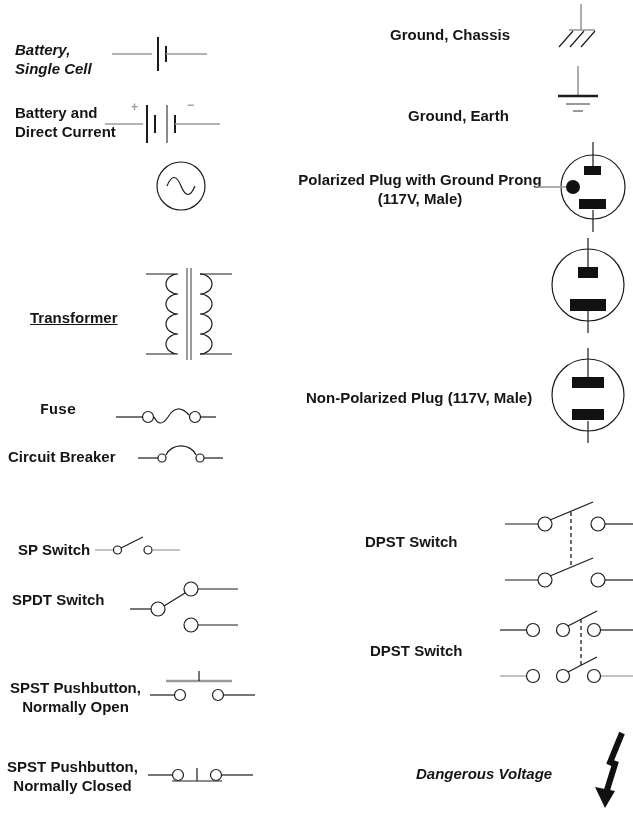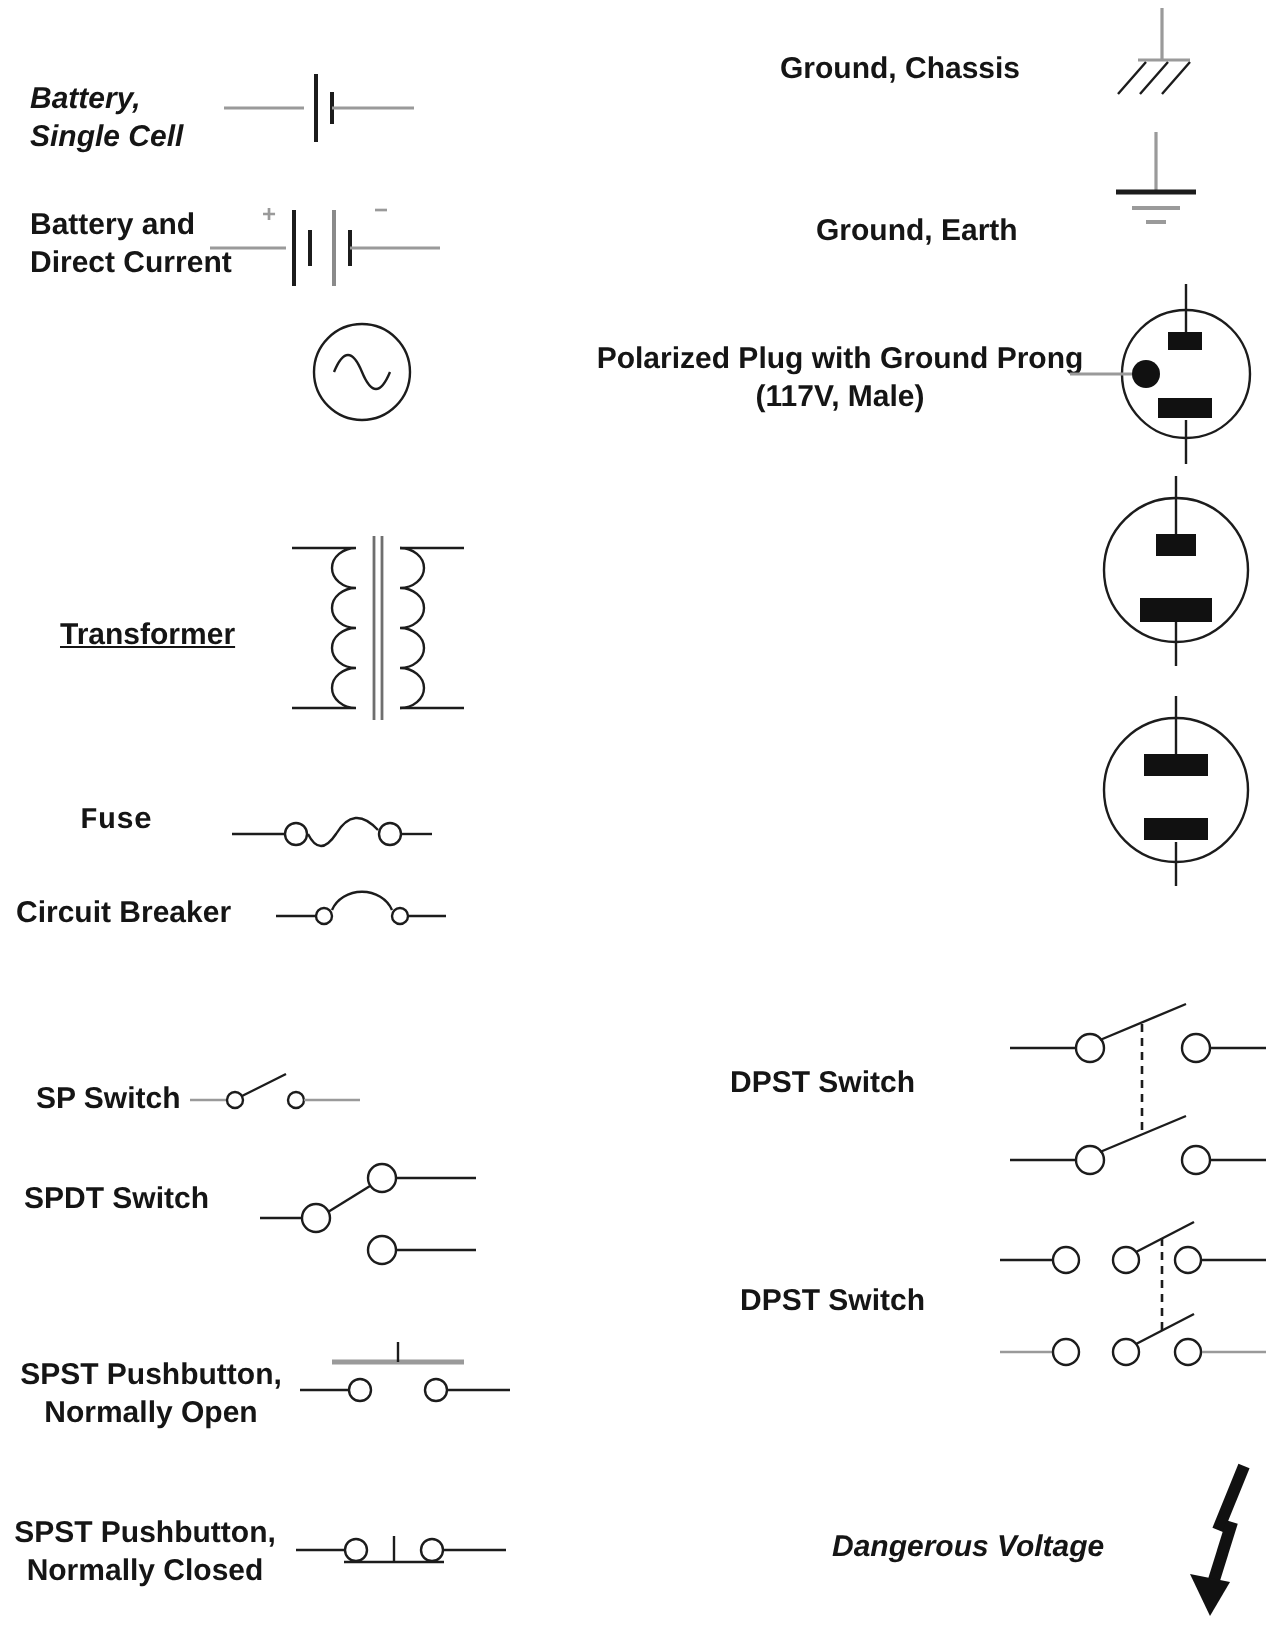--- a/index.html
+++ b/index.html
@@ -177,20 +177,21 @@
 
   <div class="item" style="left:548px;top:238px;">
     <svg width="80" height="95" viewBox="0 0 80 95">
       <circle class="st thin" cx="40" cy="47" r="36"></circle>
       <path class="st thin" d="M40,0 V29 M40,73 V95"></path>
       <rect class="fillb" x="30" y="29" width="20" height="11"></rect>
       <rect class="fillb" x="22" y="61" width="36" height="12"></rect>
     </svg>
   </div>
 
+  <div class="lbl" style="left:306px;top:388px;">Non-Polarized Plug  (117V, Male)</div>
   <div class="item" style="left:548px;top:348px;">
     <svg width="80" height="95" viewBox="0 0 80 95">
       <circle class="st thin" cx="40" cy="47" r="36"></circle>
       <path class="st thin" d="M40,0 V29 M40,73 V95"></path>
       <rect class="fillb" x="24" y="29" width="32" height="11"></rect>
       <rect class="fillb" x="24" y="61" width="32" height="11"></rect>
     </svg>
   </div>
 
   <div class="lbl" style="left:365px;top:532px;">DPST Switch</div>

